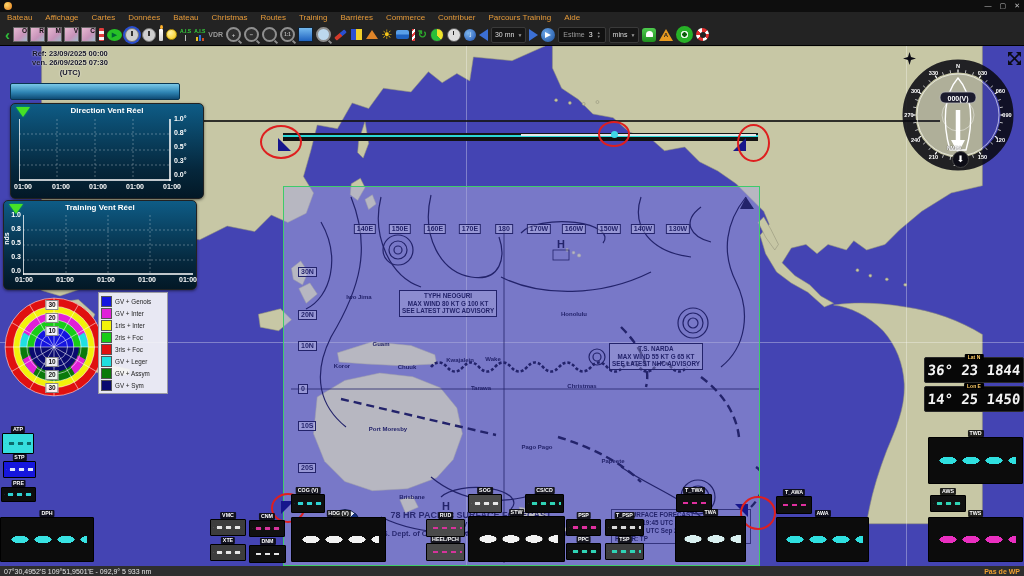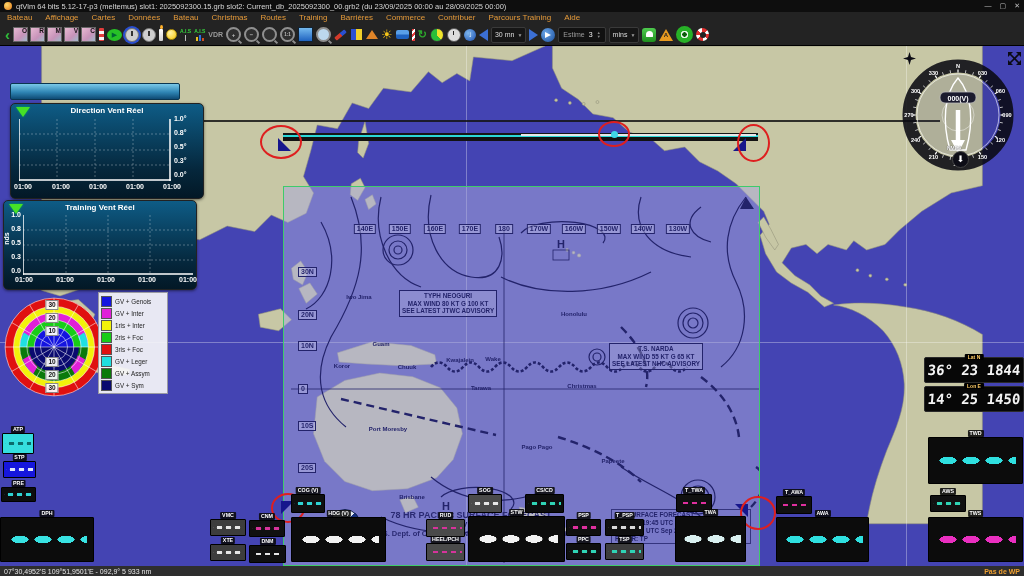--- a/index.html
+++ b/index.html
@@ -155,21 +155,20 @@
   
   .statusbar{left:0;top:566px;width:1024px;height:10px;background:#2e2e2e;display:flex;align-items:center;
     justify-content:space-between;padding:0 4px;box-sizing:border-box;font-size:7px}
   .statusbar .pos{color:#e8e8e8}.statusbar .wp{color:#f0a030;font-weight:bold}
 </style>
 </head>
 <body>
 
 <div class="abs titlebar">
   <span class="appicon"></span>
-  <span>qtVlm 64 bits 5.12-17-p3 (meltemus) slot1: 2025092300.15.grb slot2: Current_db_2025092300_00.grb2 (du 23/09/2025 00:00 au 28/09/2025 00:00)</span>
   <span class="winbtns">
     <span>—</span>
     <span>▢</span>
     <span>✕</span>
   </span>
 </div>
 
 <div class="abs menubar">
 
 <span class="menu-item">Bateau</span>
@@ -413,20 +412,25 @@
   <div class="htri" style="left:281px;top:455px;border-top:13px solid #16168c;border-right:13px solid transparent"></div>
   <div class="htri" style="left:735px;top:458px;border-top:13px solid #16168c;border-left:13px solid transparent"></div>
   <div class="cdot" style="top:85px"></div>
 
   
   <span>
     
   <div class="redcirc" style="margin-top: -46px; left: 260px; top: 125px; width: 42px; height: 34px;"></div><div class="redcirc" style="margin-top: -46px; left: 598px; top: 121px; width: 32px; height: 26px;"></div><div class="redcirc" style="margin-top: -46px; left: 737px; top: 124px; width: 33px; height: 38px;"></div><div class="redcirc" style="margin-top: -46px; left: 271px; top: 493px; width: 34px; height: 30px;"></div><div class="redcirc" style="margin-top: -46px; left: 740px; top: 496px; width: 36px; height: 34px;"></div></span>
 
   
+  <div class="abs refblock">
+    <div>Réf: 23/09/2025 00:00</div>
+      <div>ven. 26/09/2025 07:30</div>
+      <div>(UTC)</div>
+  </div>
   <div class="abs slider"></div>
 
   
   <div class="abs chartpanel" style="left:10px;top:57px;width:192px;height:94px">
     <div class="funnel"></div>
     <div class="ctitle">Direction Vent Réel</div>
     <div class="plot" style="left:8px;top:15px;width:152px;height:62px">
       <svg width="152" height="62">
         <g stroke="rgba(255,255,255,0.3)" stroke-width="1" stroke-dasharray="2 2">
           <line x1="0" y1="15" x2="152" y2="15"></line>

